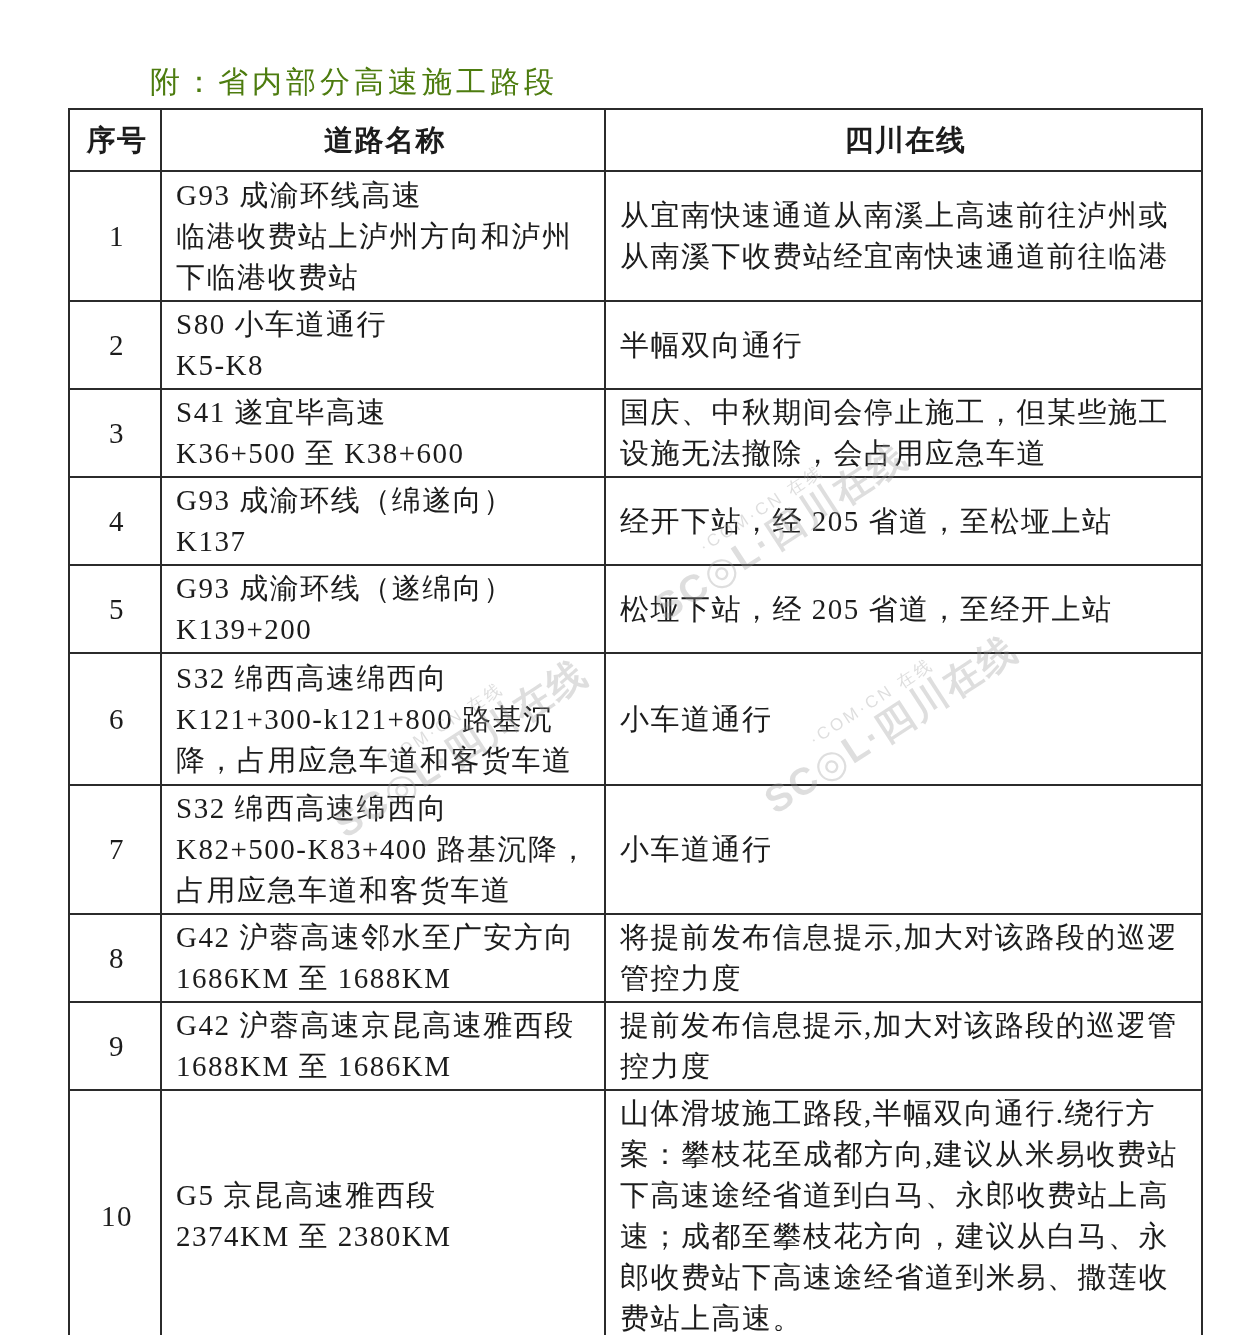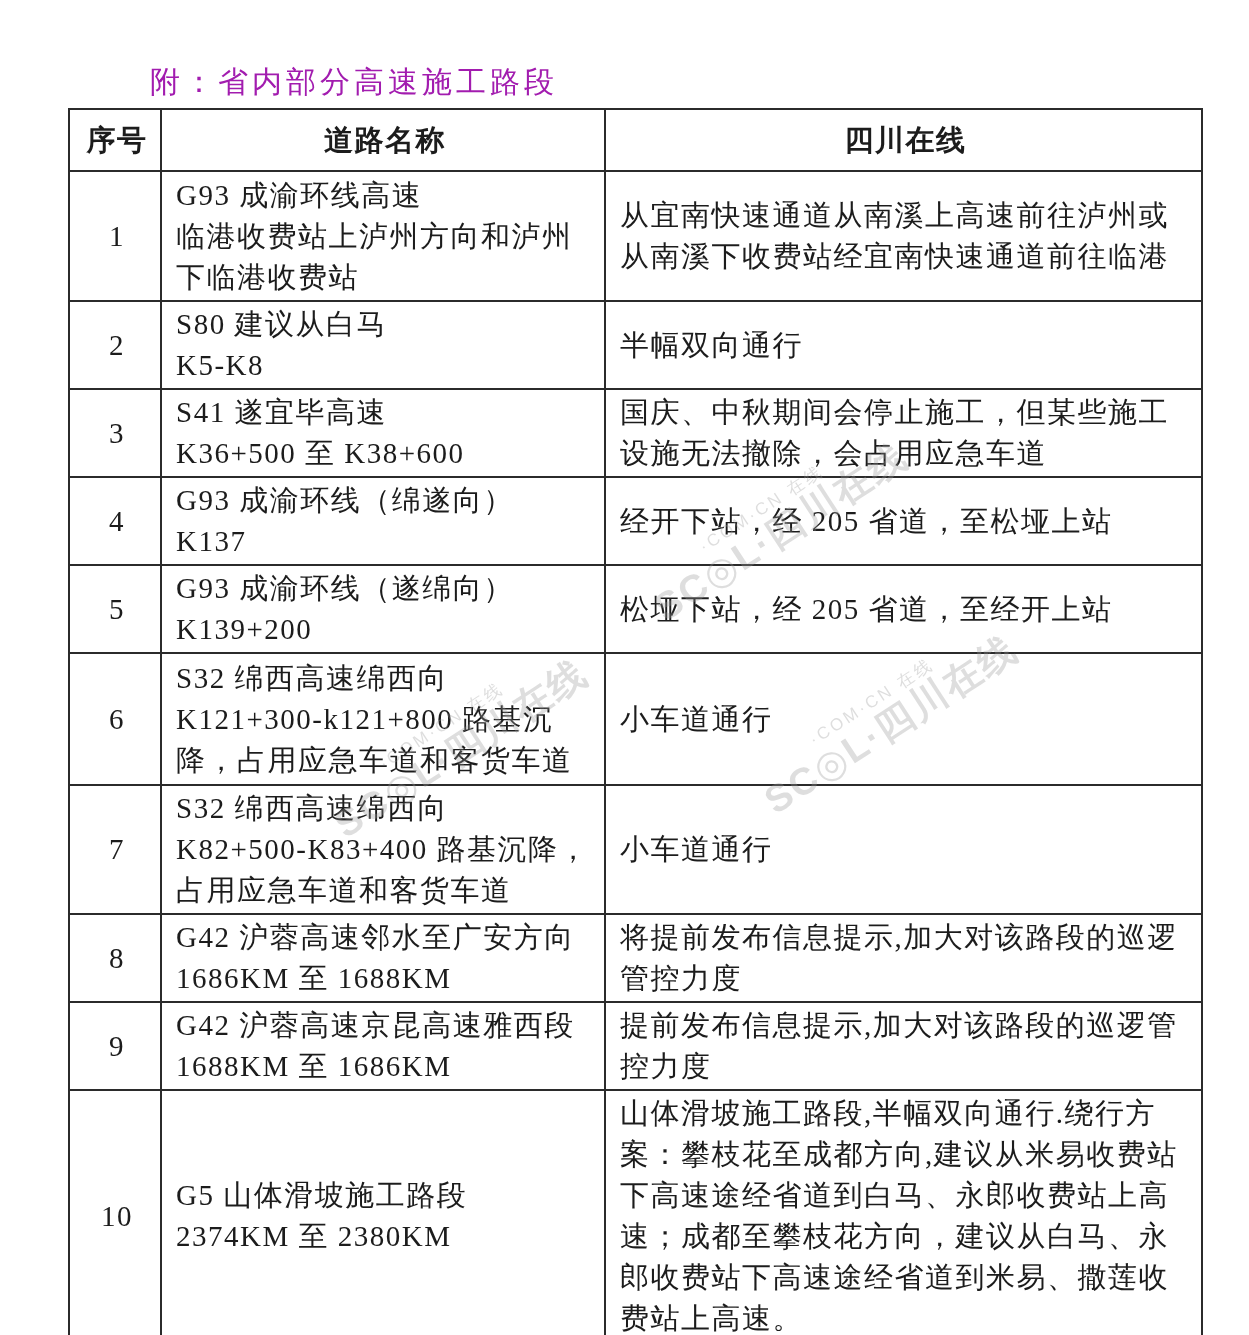--- a/index.html
+++ b/index.html
@@ -3,21 +3,21 @@
 <meta charset="utf-8">
 <style>
   html,body{margin:0;padding:0;background:#ffffff;}
   body{
     width:1249px;height:1335px;position:relative;overflow:hidden;
     font-family:"Liberation Serif","DejaVu Serif",serif;
     color:#1c1c1c;
   }
   .page-title{
     position:absolute;left:150px;top:62px;
-    font-size:30px;letter-spacing:4px;color:#a21caf;
+    font-size:30px;letter-spacing:4px;color:#4d7c0f;
     font-weight:400;
   }
   table.construction{
     position:absolute;left:68px;top:108px;
     width:1133px;border-collapse:collapse;table-layout:fixed;
     background:transparent;
   }
   table.construction th, table.construction td{
     border:2px solid #2b2b2b;
     vertical-align:middle;
@@ -78,21 +78,21 @@
     </tr>
   </thead>
   <tbody>
     <tr class="r1">
       <td class="num">1</td>
       <td><span class="nb">G93 成渝环线高速</span><span></span><span class="nr">临港收费站上泸州方向和泸州下临港收费站</span></td>
       <td>从宜南快速通道从南溪上高速前往泸州或从南溪下收费站经宜南快速通道前往临港</td>
     </tr>
     <tr class="r2">
       <td class="num">2</td>
-      <td><span class="nb">S80 建议从白马</span><span></span><span class="nr">K5-K8</span></td>
+      <td><span class="nb">S80 小车道通行</span><span></span><span class="nr">K5-K8</span></td>
       <td>半幅双向通行</td>
     </tr>
     <tr class="r3">
       <td class="num">3</td>
       <td><span class="nb">S41 遂宜毕高速</span><span></span><span class="nr">K36+500 至 K38+600</span></td>
       <td>国庆、中秋期间会停止施工，但某些施工设施无法撤除，会占用应急车道</td>
     </tr>
     <tr class="r4">
       <td class="num">4</td>
       <td><span class="nb">G93 成渝环线（绵遂向）</span><span></span><span class="nr">K137</span></td>
@@ -118,17 +118,17 @@
       <td><span class="nb">G42 沪蓉高速</span><span>邻水至广安方向</span><span class="nr">1686KM 至 1688KM</span></td>
       <td>将提前发布信息提示,加大对该路段的巡逻管控力度</td>
     </tr>
     <tr class="r9">
       <td class="num">9</td>
       <td><span class="nb">G42 沪蓉高速</span><span>京昆高速雅西段</span><span class="nr">1688KM 至 1686KM</span></td>
       <td>提前发布信息提示,加大对该路段的巡逻管控力度</td>
     </tr>
     <tr class="r10">
       <td class="num">10</td>
-      <td><span class="nb">G5 山体滑坡施工路段</span><span></span><span class="nr">2374KM 至 2380KM</span></td>
+      <td><span class="nb">G5 京昆高速雅西段</span><span></span><span class="nr">2374KM 至 2380KM</span></td>
       <td>山体滑坡施工路段,半幅双向通行.绕行方案：攀枝花至成都方向,建议从米易收费站下高速途经省道到白马、永郎收费站上高速；成都至攀枝花方向，建议从白马、永郎收费站下高速途经省道到米易、撒莲收费站上高速。</td>
     </tr>
   </tbody>
 </table>
 
 </body></html>

